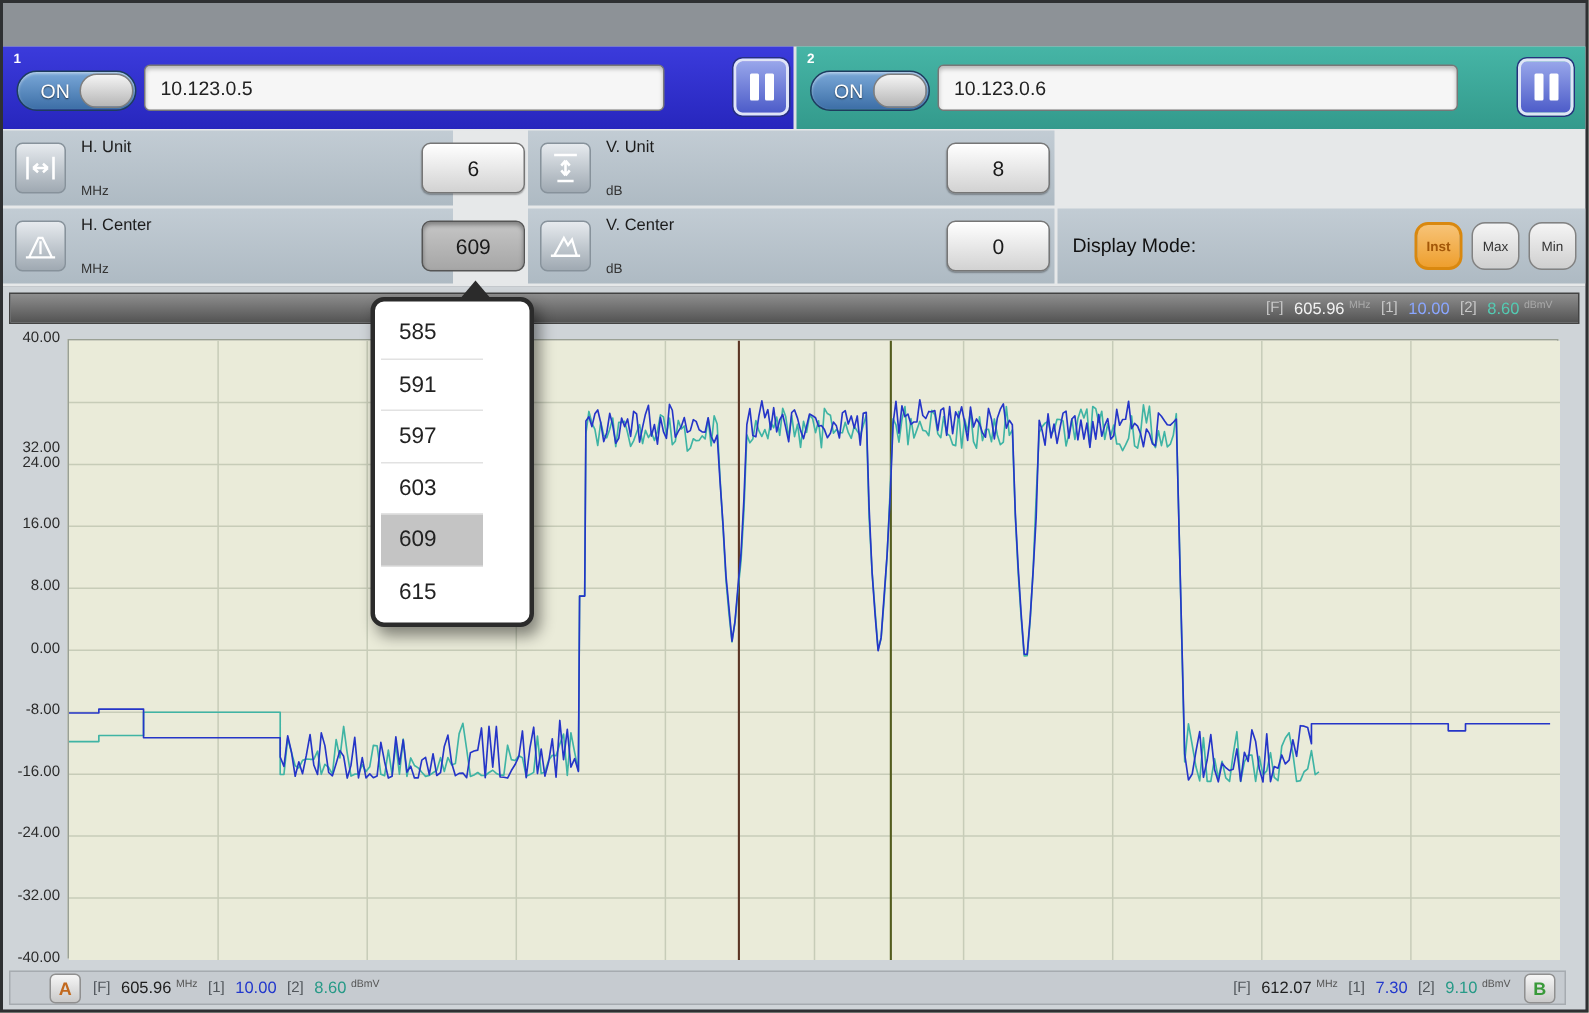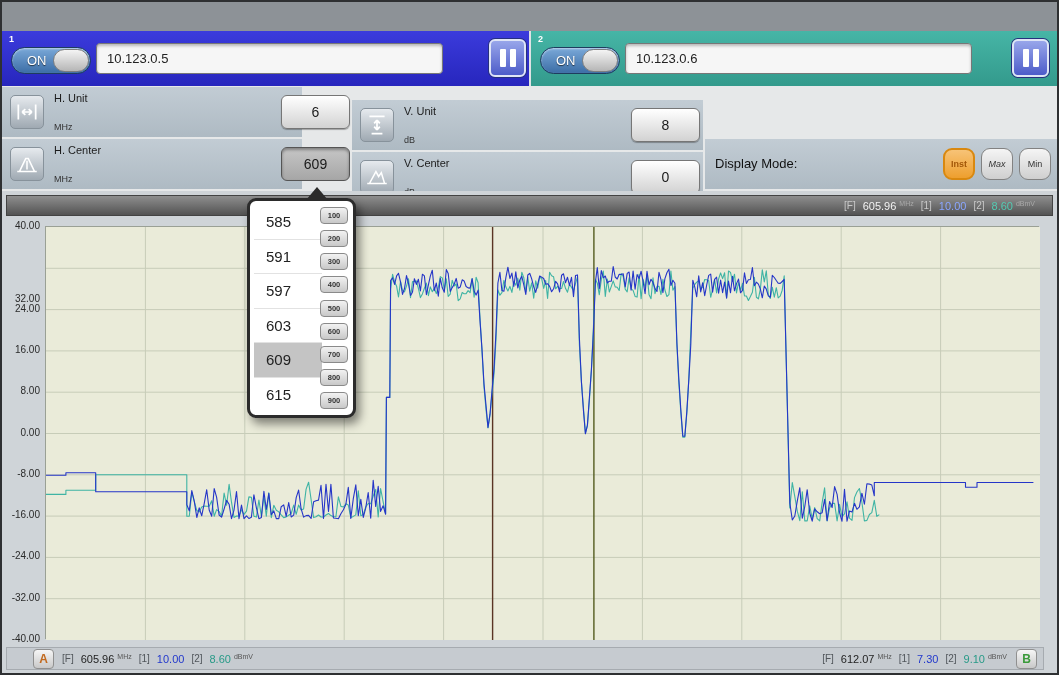--- a/index.html
+++ b/index.html
@@ -35,21 +35,21 @@
     font-family:"Liberation Sans",sans-serif; font-size:13px; color:#222; padding-left:10px; }
   .pause-btn { position:absolute; top:8px; width:37px; height:38px; border-radius:6px;
     background:linear-gradient(180deg,#98a6ea,#4d5cc9); border:2px solid #dfe5f6;
     box-shadow:0 0 0 1px #27307e; cursor:pointer; display:flex; align-items:center; justify-content:center; gap:4px; }
   .device-1 .pause-btn { right:3px; } .device-2 .pause-btn { right:8px; }
   .pause-bar { width:6px; height:18px; background:#fff; border-radius:1px; }
 
   
   .controls-bg { position:absolute; left:0; top:84px; width:1055px; height:105px; background:#e6e8e9; }
   .cell { position:absolute; height:50px; background:linear-gradient(180deg,#c2ccd4,#aebac3); }
-  .c1 { left:0;   width:300px; } .c2 { left:350px; width:351px;margin-top:13px; } .c3 { left:703px; width:352px; }
+  .c1 { left:0;   width:300px; } .c2 { left:350px; width:351px; } .c3 { left:703px; width:352px; }
   .r1 { top:85px; } .r2 { top:137px; }
   .icon-tile { position:absolute; left:8px; top:8px; width:34px; height:34px; border-radius:5px;
     background:linear-gradient(180deg,#e6eaee,#9fa9b2); border:1px solid #87929b;
     display:flex; align-items:center; justify-content:center; }
   .ctl-label { position:absolute; left:52px; top:5px; font-size:11px; color:#1c1c1c; }
   .ctl-unit  { position:absolute; left:52px; bottom:5px; font-size:9px; color:#333; }
   .val-btn { position:absolute; top:8px; width:69px; height:34px; border-radius:6px;
     background:linear-gradient(180deg,#ffffff,#d2d2d2); border:1px solid #767676;
     box-shadow:inset 0 1px 0 #fff, 0 1px 1px rgba(0,0,0,.3);
     font-size:14px; color:#1a1a1a; text-align:center; line-height:32px; cursor:pointer; }
@@ -183,21 +183,21 @@
     </div>
     <span class="ctl-label">V. Center</span>
     <span class="ctl-unit">dB</span>
     <div class="val-btn">0</div>
   </div>
 
   <div class="cell c3 r2">
     <span class="dm-label">Display Mode:</span>
     <div id="dm-buttons">
         <div class="dm-btn active" style="left: 238px;">Inst</div>
-        <div class="dm-btn" style="left: 276px; font-style: italic;">Max</div>
+        <div class="dm-btn" style="left: 276px;">Max</div>
         <div class="dm-btn" style="left: 314px;">Min</div>
       </div>
   </div>
 
   <div class="chart-panel">
     <div class="chart-header hdr">
       <div class="sg">
         <span class="lab">[F]</span>
         <span class="num">605.96</span>
         <span class="u">MHz</span>
@@ -280,26 +280,15 @@
   <div class="popup">
     <div class="popup-arrow"></div>
     <div class="popup-list" id="popup-list">
         <div class="popup-item">585</div>
         <div class="popup-item">591</div>
         <div class="popup-item">597</div>
         <div class="popup-item">603</div>
         <div class="popup-item selected">609</div>
         <div class="popup-item">615</div>
       </div>
-    <div class="popup-steps" id="popup-steps">
-        <div class="step-btn">100</div>
-        <div class="step-btn">200</div>
-        <div class="step-btn">300</div>
-        <div class="step-btn">400</div>
-        <div class="step-btn">500</div>
-        <div class="step-btn">600</div>
-        <div class="step-btn">700</div>
-        <div class="step-btn">800</div>
-        <div class="step-btn">900</div>
-      </div>
   </div>
 
 </div>
 
 </body></html>

